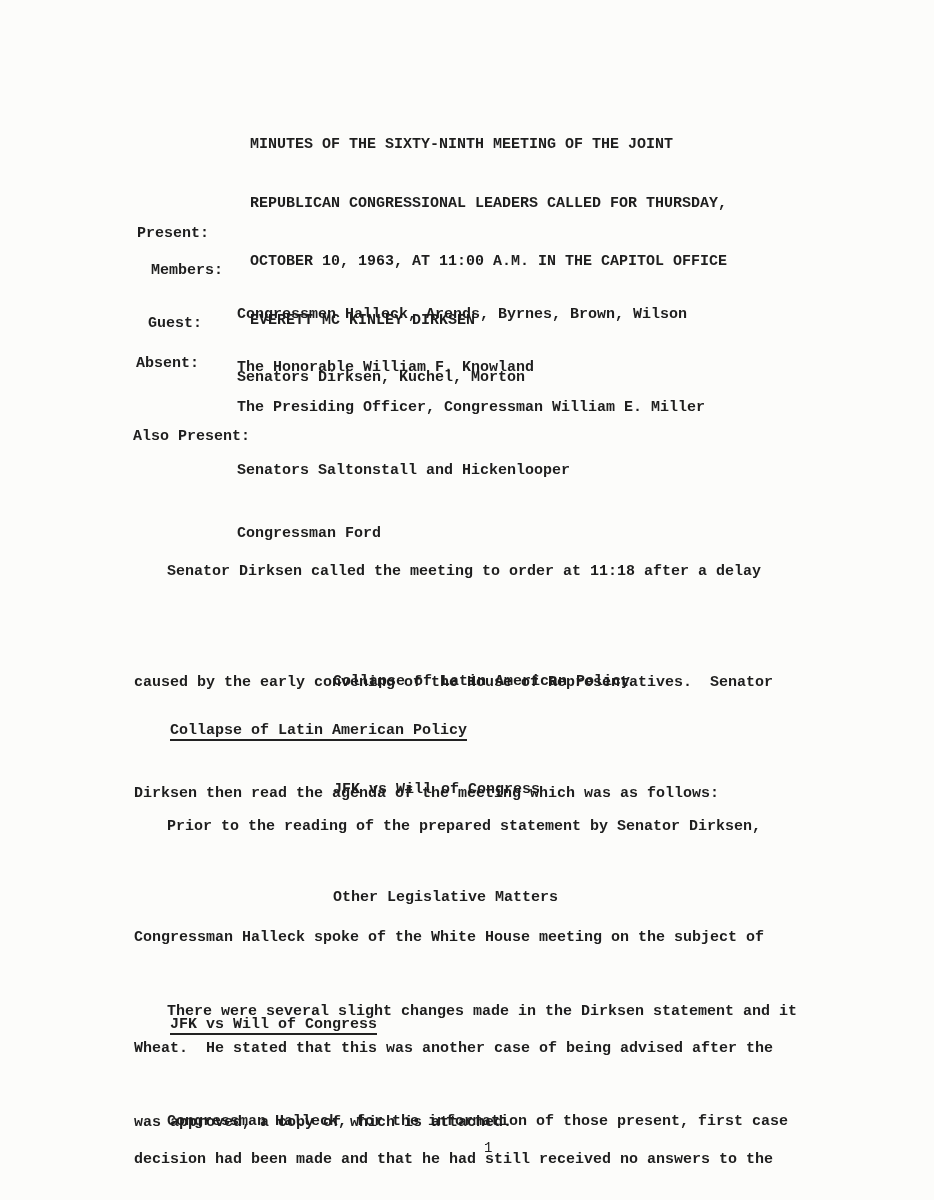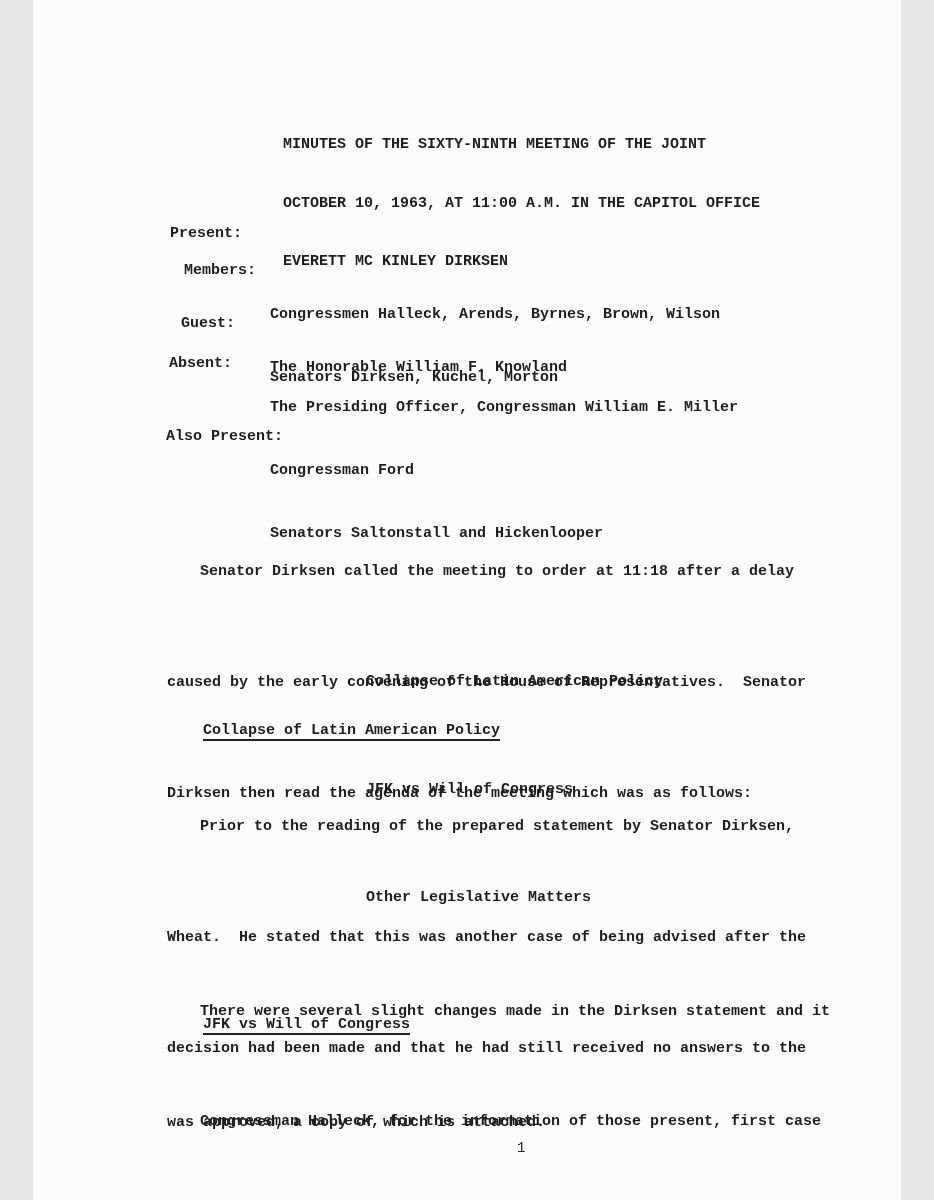--- a/index.html
+++ b/index.html
@@ -1,18 +1,18 @@
 <!DOCTYPE html>
 <html><head>
 <meta charset="utf-8">
 <style>
   html, body { margin: 0; padding: 0; background: #e8e8e6; }
   .page {
     position: relative;
-    width: 868px;
+    width: 934px;
     height: 1200px;
     margin: 0 auto;
     background: #fcfcfa;
     overflow: hidden;
     font-family: "Liberation Mono", "DejaVu Sans Mono", monospace;
     font-weight: bold;
     color: #1e1e1e;
     font-size: 15px;
   }
   .abs { position: absolute; white-space: pre; }
@@ -33,42 +33,43 @@
   }
   .pagenum { font-weight: normal; font-size: 14px; }
 </style>
 </head>
 <body>
 
 <div class="page">
 
   <div class="abs titleblock" style="left:250px; top:96px;">
     <div>MINUTES OF THE SIXTY-NINTH MEETING OF THE JOINT</div>
+    <div>REPUBLICAN CONGRESSIONAL LEADERS CALLED FOR THURSDAY,</div>
     <div>OCTOBER 10, 1963, AT 11:00 A.M. IN THE CAPITOL OFFICE</div>
     <div>EVERETT MC KINLEY DIRKSEN</div>
   </div>
 
   <div class="abs" style="left:137px; top:225px;">Present:</div>
 
   <div class="abs" style="left:151px; top:262px;">Members:</div>
   <div class="abs att" style="left:237px; top:262px;">
     <div>Congressmen Halleck, Arends, Byrnes, Brown, Wilson</div>
     <div>Senators Dirksen, Kuchel, Morton</div>
   </div>
 
   <div class="abs" style="left:148px; top:315px;">Guest:</div>
   <div class="abs att" style="left:237px; top:315px;text-align:right;">
     <div>The Honorable William F. Knowland</div>
   </div>
 
   <div class="abs" style="left:136px; top:355px;">Absent:</div>
   <div class="abs att" style="left:237px; top:355px;">
     <div>The Presiding Officer, Congressman William E. Miller</div>
+    <div>Senators Saltonstall and Hickenlooper</div>
     <div>Congressman Ford</div>
-    <div>Senators Saltonstall and Hickenlooper</div>
   </div>
 
   <div class="abs" style="left:133px; top:428px;">Also Present:</div>
 
   <div class="abs para" style="left:134px; top:479px;">
     <div class="ind">Senator Dirksen called the meeting to order at 11:18 after a delay</div>
     <div>caused by the early convening of the House of Representatives.  Senator</div>
     <div>Dirksen then read the agenda of the meeting which was as follows:</div>
   </div>
 
@@ -77,20 +78,21 @@
     <div>JFK vs Will of Congress</div>
     <div>Other Legislative Matters</div>
   </div>
 
   <div class="abs" style="left:134px; top:705px;">
     <span class="heading">Collapse of Latin American Policy</span>
   </div>
 
   <div class="abs para" style="left:134px; top:734px;">
     <div class="ind">Prior to the reading of the prepared statement by Senator Dirksen,</div>
+    <div>Congressman Halleck spoke of the White House meeting on the subject of</div>
     <div>Wheat.  He stated that this was another case of being advised after the</div>
     <div>decision had been made and that he had still received no answers to the</div>
     
   </div>
 
   <div class="abs para" style="left:134px; top:919px;">
     <div class="ind">There were several slight changes made in the Dirksen statement and it</div>
     <div>was approved, a copy of which is attached.</div>
   </div>
 

